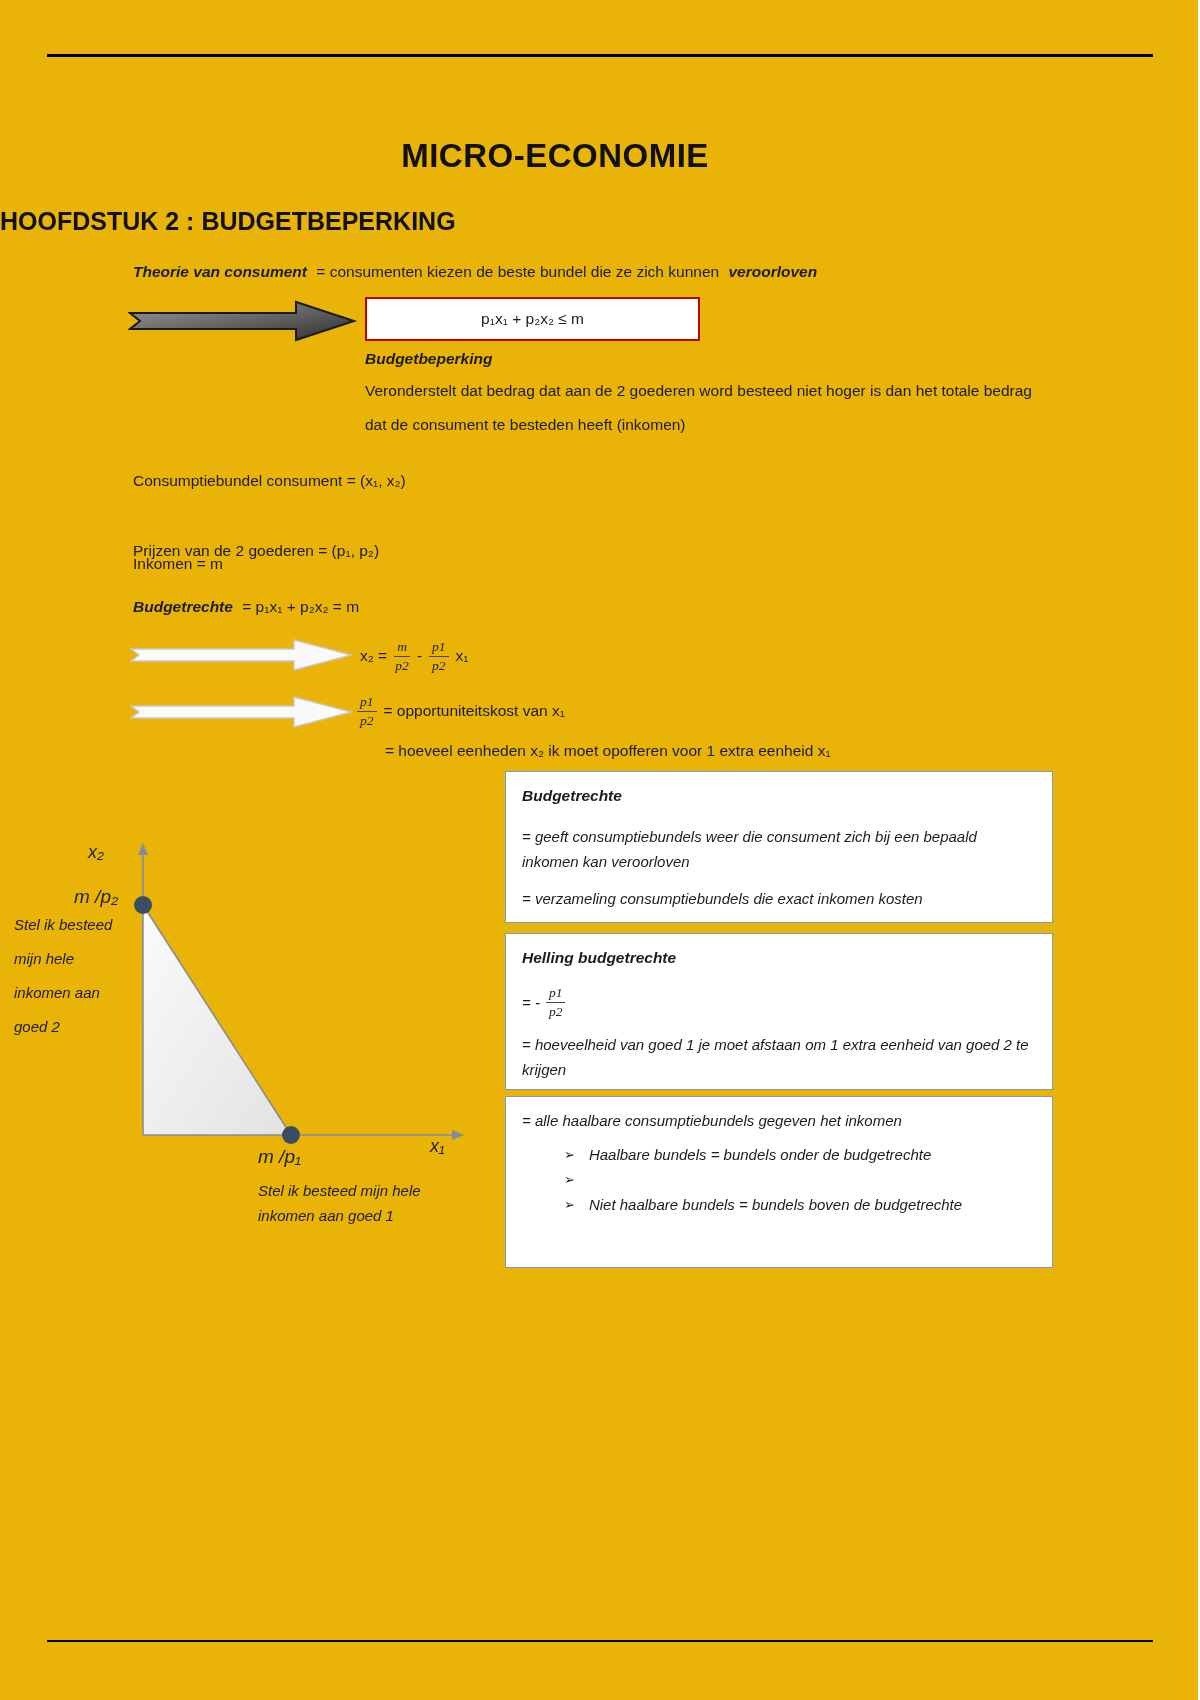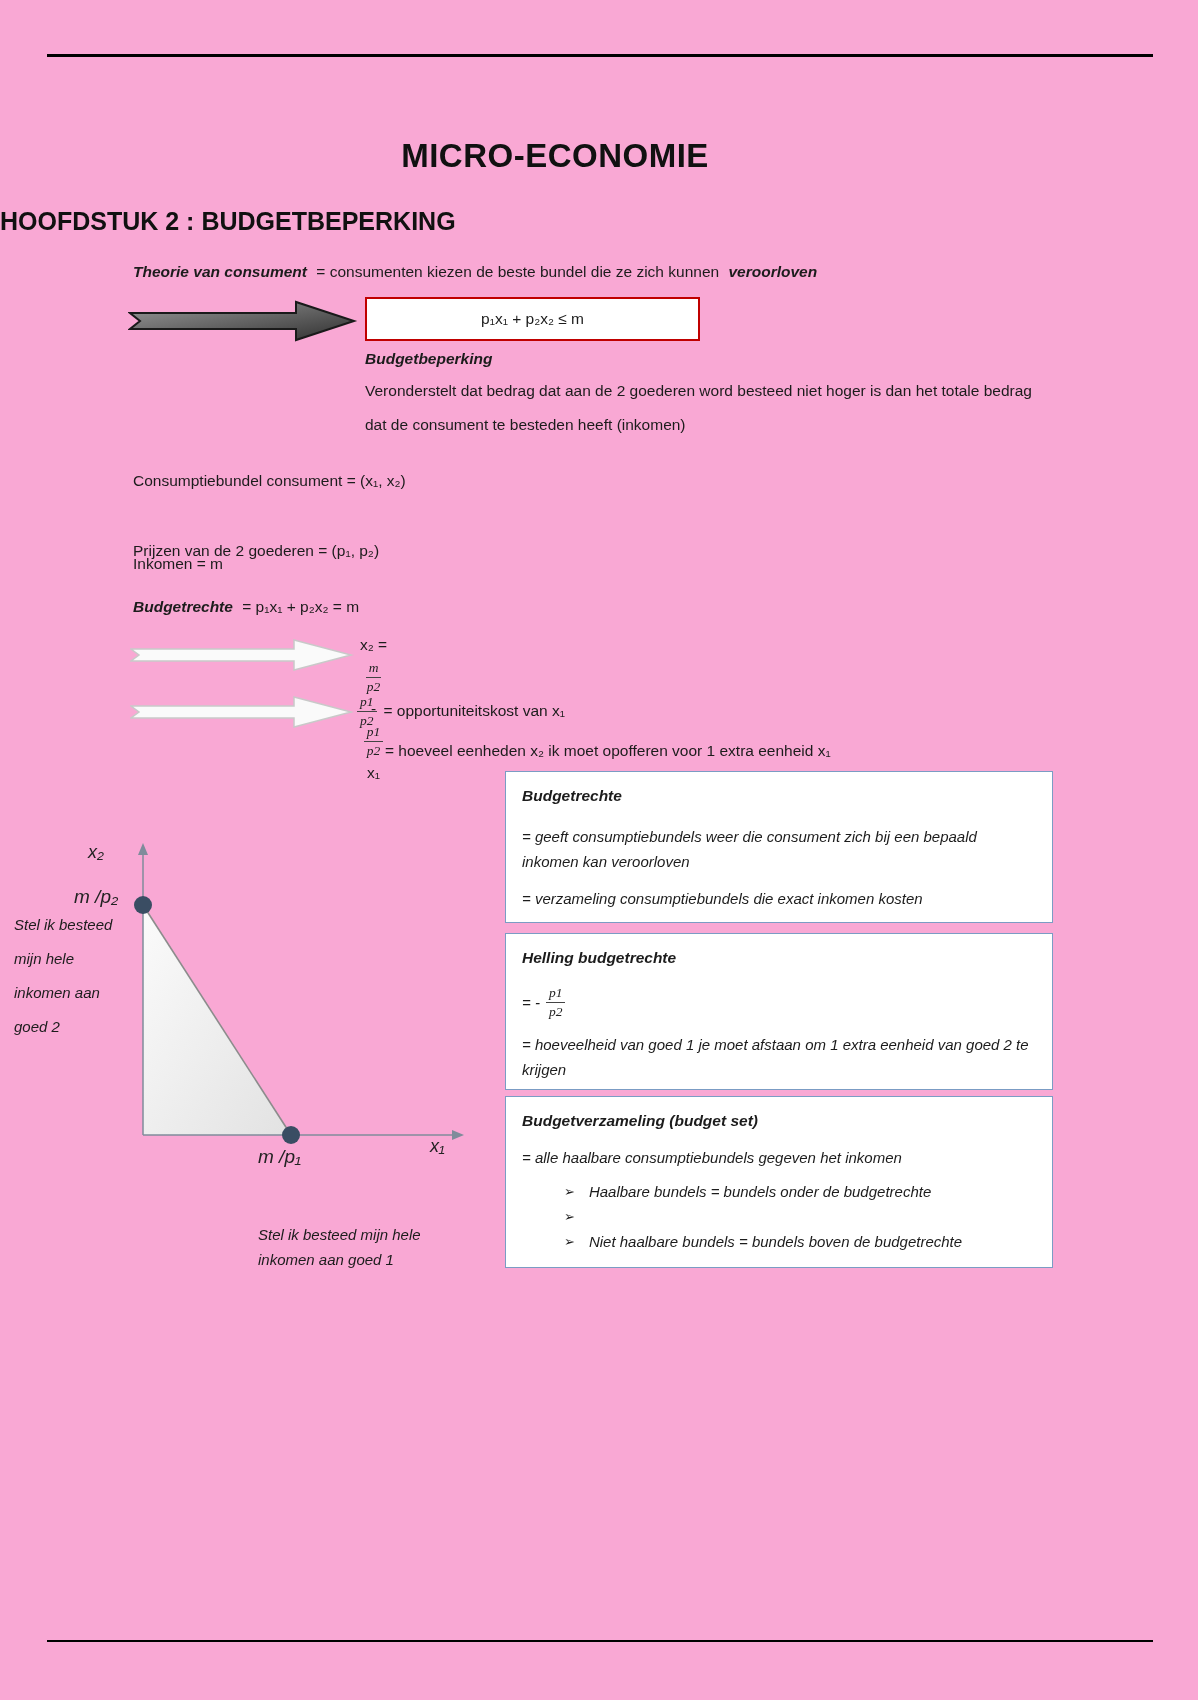--- a/index.html
+++ b/index.html
@@ -1,18 +1,18 @@
 <!DOCTYPE html>
 <html><head>
 <meta charset="utf-8">
 <style>
   * { margin:0; padding:0; box-sizing:border-box; }
   html,body { background:#ffffff; }
   body { font-family:"Liberation Sans","DejaVu Sans",sans-serif; color:#1c1c1c; }
-  .page { position:relative; width:1198px; height:1700px; background:#f9a8d4; overflow:hidden; }
+  .page { position:relative; width:1198px; height:1700px; background:#eab308; overflow:hidden; }
 
   .rule { position:absolute; left:47px; width:1106px; background:#000; }
   .rule.top { top:54px; height:3px; }
   .rule.bottom { top:1640px; height:2px; }
 
   .title { position:absolute; left:0; top:137px; width:1110px; text-align:center;
            font-size:33px; font-weight:bold; letter-spacing:0.5px; color:#111; }
   .subtitle { position:absolute; left:0; top:207px; width:1110px; 
               font-size:25px; font-weight:bold; color:#111; }
   .bi { font-weight:bold; font-style:italic; }
@@ -43,21 +43,21 @@
   .graph-svg { position:absolute; left:60px; top:835px; }
 
   .glabel { position:absolute; font-style:italic; color:#222; }
   .glabel.x2 { left:88px;  top:842px;  font-size:18px; }
   .glabel.mp2 { left:74px; top:886px;  font-size:19px; }
   .glabel.x1 { left:430px; top:1136px; font-size:18px; }
   .glabel.mp1 { left:258px; top:1146px; font-size:19px; }
 
   .gnote { position:absolute; font-style:italic; font-size:15px; line-height:34px; color:#1c1c1c; }
   .gnote.left { left:14px; top:908px; width:120px; }
-  .gnote.bottom { left:258px; top:1178px; width:215px; line-height:25px;margin-top:44px; }
+  .gnote.bottom { left:258px; top:1178px; width:215px; line-height:25px; }
 
   .info-box { position:absolute; left:505px; width:548px; border:1.5px solid #7b9cc4;
               background:#fff; padding:11px 16px 10px; font-size:15px; font-style:italic;
               line-height:25px; color:#1c1c1c; }
   .info-box .box-title { font-weight:bold; font-style:italic; font-size:15.5px; margin-bottom:16px; }
   .info-box p { margin-bottom:12px; }
   .info-box.b1 { top:771px; height:152px; }
   .info-box.b2 { top:933px; height:157px; }
   .info-box.b3 { top:1096px; height:172px; }
 
@@ -109,21 +109,21 @@
     <span class="bi">Budgetrechte</span>
     <span>= p₁x₁ + p₂x₂ = m</span>
   </p>
 
   <div class="arrow-wrap" style="left:130px; top:638px;">
     <svg width="226" height="34" viewBox="0 0 226 34">
       <polygon points="1,11 164,11 164,2 221,17 164,32 164,23 1,23 9,17" fill="#fafafa" stroke="#c9c9c9" stroke-width="1.5" stroke-linejoin="miter"></polygon>
     </svg>
   </div>
 
-  <div class="formula-row" style="left:360px; top:636px; height:40px;flex-direction:column;">
+  <div class="formula-row" style="left:360px; top:636px; height:40px;">
     <span>x₂ =</span>
     <span class="frac">
       <span class="num">m</span>
       <span class="den">p2</span>
     </span>
     <span>-</span>
     <span class="frac">
       <span class="num">p1</span>
       <span class="den">p2</span>
     </span>
@@ -183,21 +183,20 @@
       <span>= -</span>
       <span class="frac">
         <span class="num">p1</span>
         <span class="den">p2</span>
       </span>
     </div>
     <p>= hoeveelheid van goed 1 je moet afstaan om 1 extra eenheid van goed 2 te krijgen</p>
   </div>
 
   <div class="info-box b3">
-    <div class="box-title" style="margin-bottom:12px;">Budgetverzameling (budget set)</div>
     <p style="margin-bottom:9px;">= alle haalbare consumptiebundels gegeven het inkomen</p>
     <div class="bullets">
       <div class="bullet-row">
         <span class="glyph">➢</span>
         <span>Haalbare bundels = bundels onder de budgetrechte</span>
       </div>
       <div class="bullet-row">
         <span class="glyph">➢</span>
       </div>
       <div class="bullet-row">

